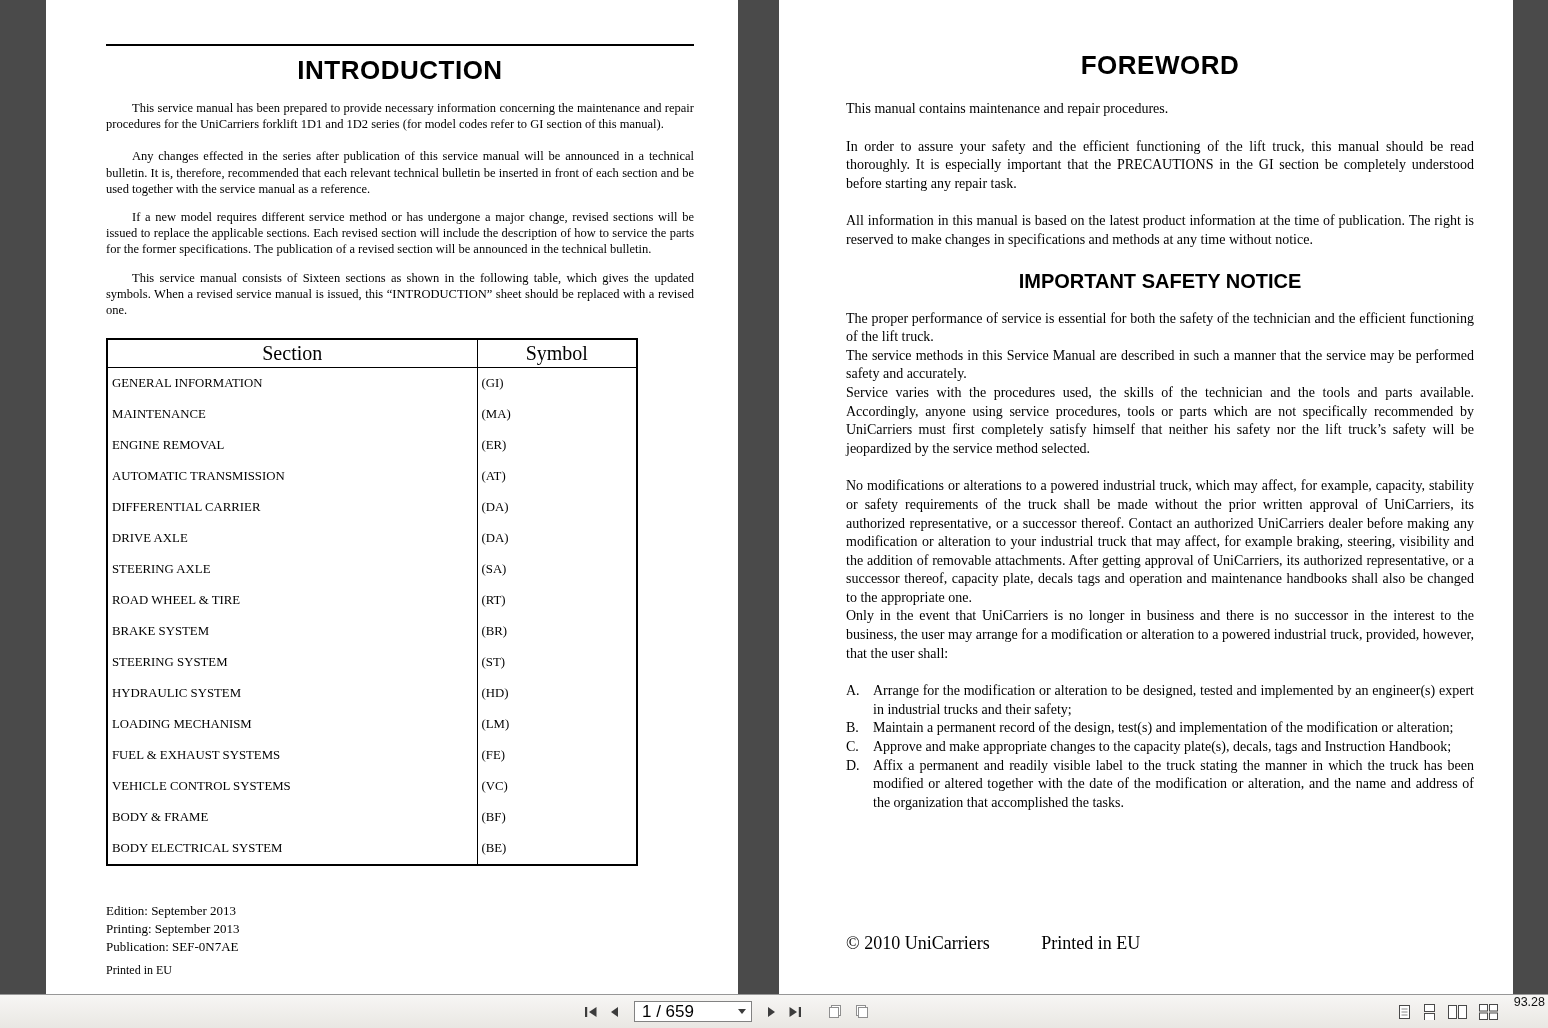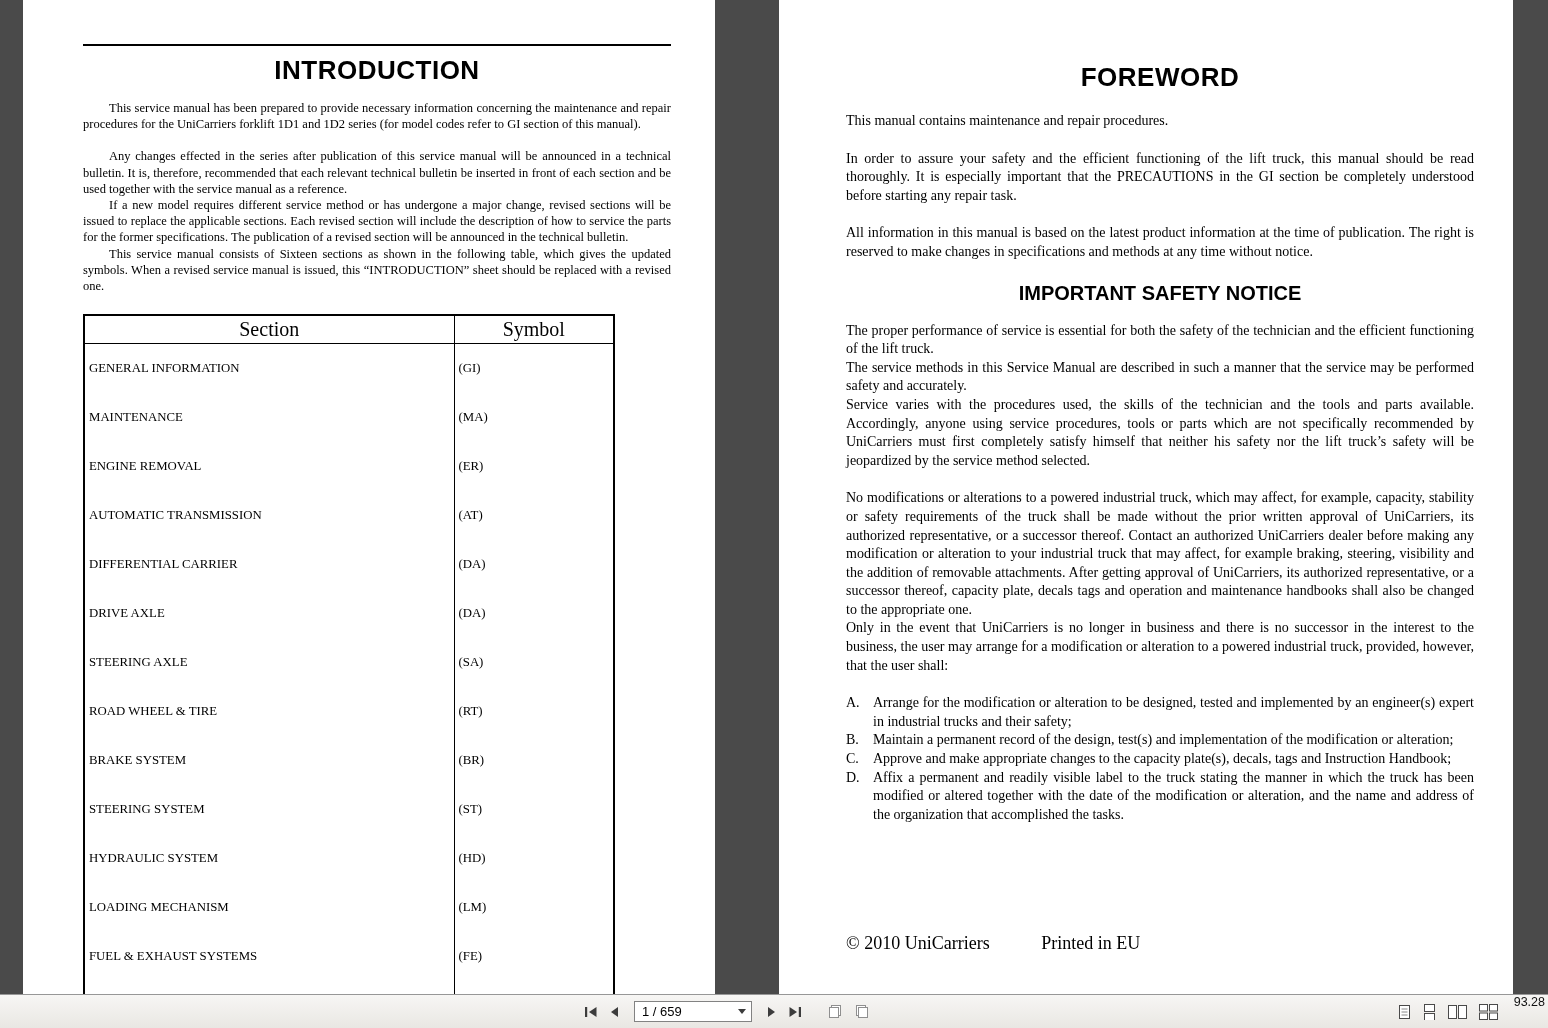--- a/index.html
+++ b/index.html
@@ -1,34 +1,34 @@
 <!DOCTYPE html>
 <html><head>
 <meta charset="utf-8">
 <style>
   * { margin:0; padding:0; box-sizing:border-box; }
   html,body { width:1548px; height:1028px; overflow:hidden; }
   body { background:#4a4a4a; font-family:"Liberation Serif", serif; color:#000; }
   .viewport { width:100%; height:100%; display:flex; flex-direction:column; }
   .canvas { position:relative; flex:1; overflow:hidden; }
   .page { position:absolute; top:0; height:994px; background:#ffffff; }
-  .page-left  { left:23px;  width:692px; padding:0 44px 0 60px; }
-  .page-right { left:779px; width:734px; padding:12px 39px 0 67px; }
+  .page-left  { left:46px;  width:692px; padding:0 44px 0 60px; }
+  .page-right { left:779px; width:734px; padding:0 39px 0 67px; }
 
   
   .intro-rule  { margin-top:44px; border-top:2px solid #000; }
   .intro-title { font-family:"Liberation Sans", sans-serif; font-size:26px; font-weight:bold;
                  text-align:center; letter-spacing:.5px; margin-top:9px; margin-bottom:14px; }
-  .intro-p { font-size:12.5px; line-height:16.2px; text-align:justify; text-indent:26px; }
+  .intro-p { font-size:12.5px; line-height:16.2px; text-align:justify; text-indent:26px;margin-top:12px; }
   .intro-p.gap-after { margin-bottom:16px; }
   .section-table { border-collapse:collapse; border:2px solid #000; margin-top:20px; width:532px; }
   .section-table th { font-weight:normal; font-size:20px; text-align:center; height:28px;
                       border-bottom:1px solid #000; border-right:1px solid #000; }
   .section-table th:last-child, .section-table td:last-child { border-right:none; }
-  .section-table td { font-size:12.8px; height:23.5px; padding:17px 4px; border-right:1px solid #000; }
+  .section-table td { font-size:12.8px; height:23.5px; padding:8px 4px; border-right:1px solid #000; }
   .section-table td.col-section { width:370px; }
   .edition-block { margin-top:36px; text-align:left; font-size:13px; line-height:18px; }
   .printed-eu { margin-top:7px; font-size:12px; }
 
   
   .fw-title { font-family:"Liberation Sans", sans-serif; font-size:26px; font-weight:bold;
               text-align:center; letter-spacing:.5px; margin-top:50px; margin-bottom:12px; }
   .fw-p, .fw-s, .fw-li { font-size:14px; line-height:18.6px; text-align:justify; }
   .fw-p { margin-top:19px; }
   .fw-s { margin-top:0; }
@@ -46,21 +46,21 @@
   .statusbar { position:relative; height:34px; background:linear-gradient(#f7f6f4,#e9e7e3);
                border-top:1px solid #979797; }
   .nav-cluster { position:absolute; left:calc(50% - 47px); top:0; height:100%;
                  transform:translateX(-50%); display:flex; align-items:center; gap:7px; }
   .tb-btn { background:none; border:none; padding:2px; display:flex; align-items:center; cursor:pointer; }
   .tb-btn svg { display:block; }
   .icon-dark { fill:#3c3c3c; }
   .icon-dim-stroke { fill:#ffffff; stroke:#8f8f8f; }
   .page-combo { display:flex; align-items:center; width:118px; height:21px; background:#fff;
                 border:1px solid #828282; margin:0 6px; font-family:"Liberation Sans", sans-serif;
-                font-size:13px; padding-left:7px; cursor:text; }
+                font-size:17px; padding-left:7px; cursor:text; }
   .combo-caret { margin-left:auto; padding-right:5px; display:flex; }
   .history-gap { margin-left:14px; }
   .view-cluster { position:absolute; right:3px; top:0; height:100%; display:flex; gap:8px; }
   .zoom-value { font-family:"Liberation Sans", sans-serif; font-size:12.5px; margin-left:6px; color:#111; }
 </style>
 </head>
 <body>
 
 <div class="viewport">
   <div class="canvas">

